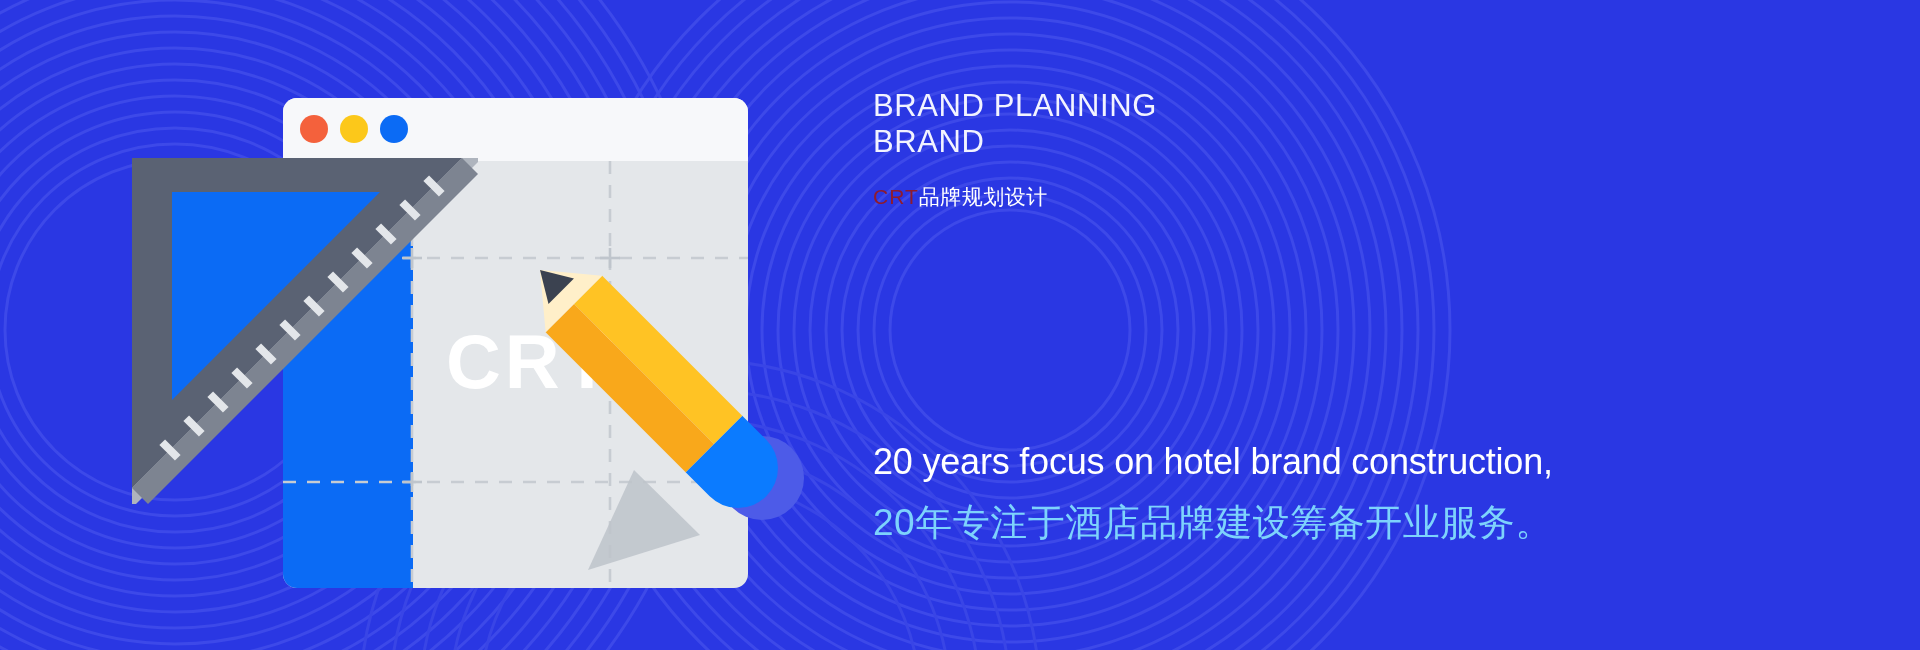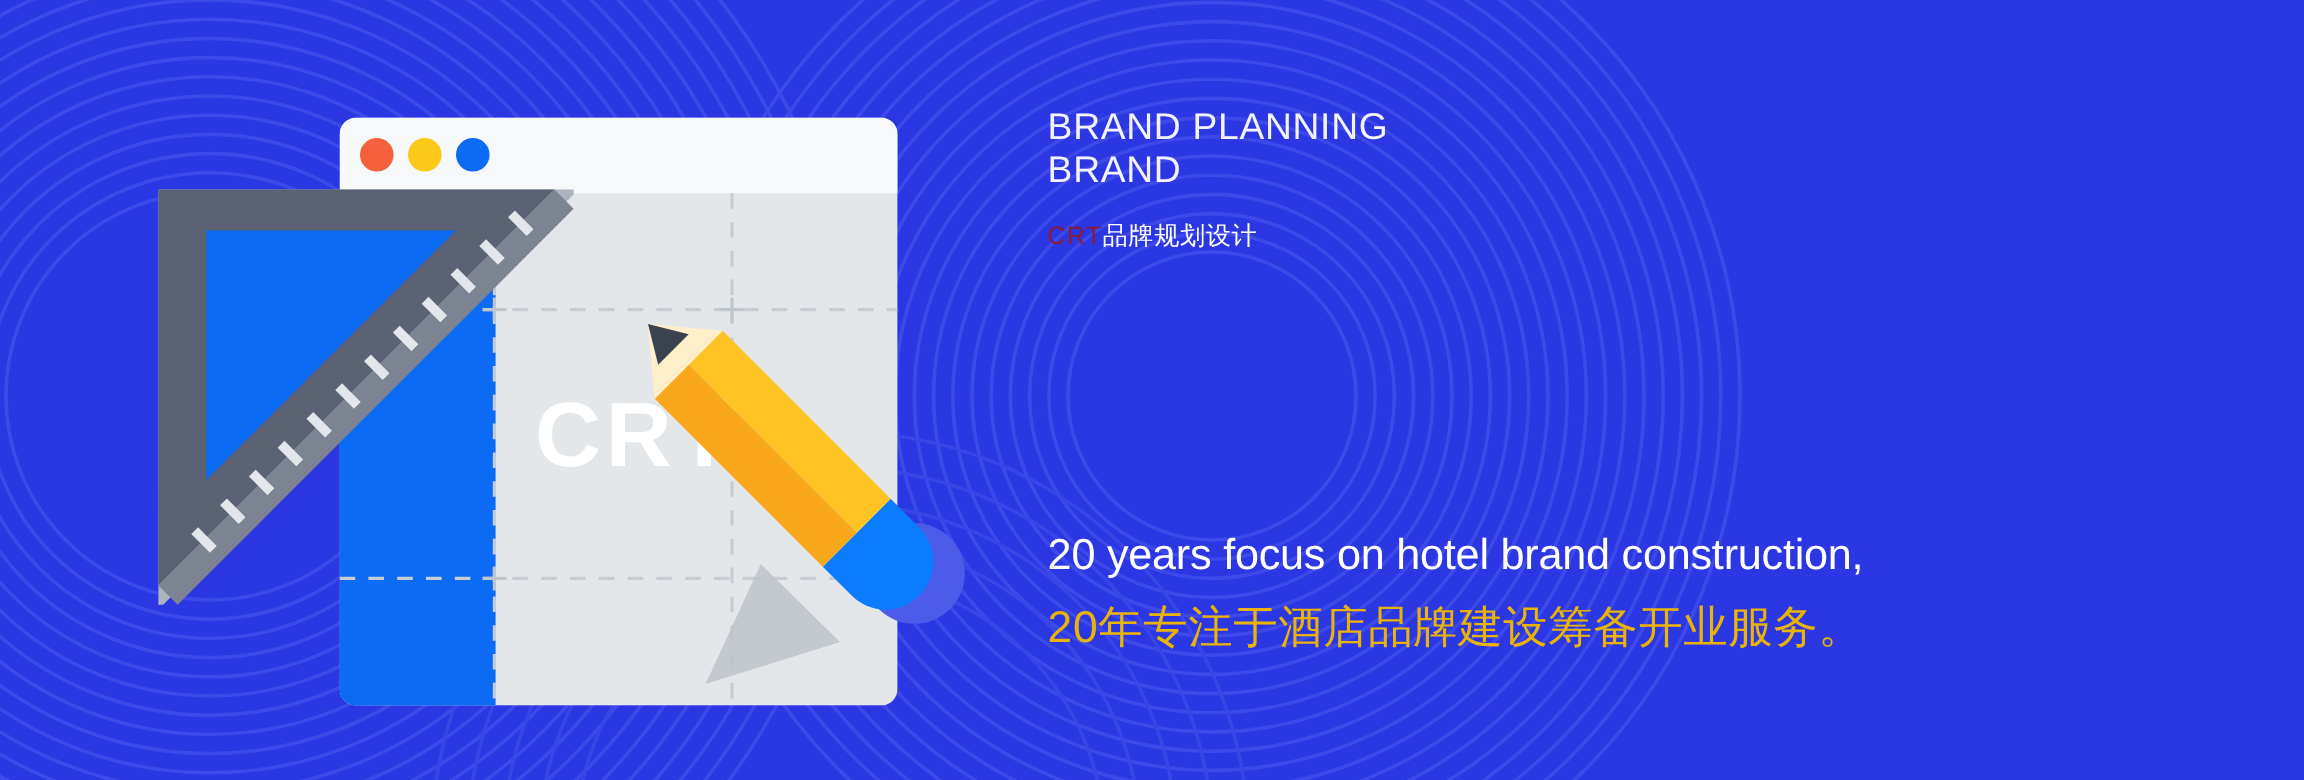--- a/index.html
+++ b/index.html
@@ -61,21 +61,21 @@
     line-height:47px;
     color:#FFFFFF;
     letter-spacing:-0.2px;
     white-space:nowrap;
   }
   .body-zh {
     margin-top:14px;
     font-size:37px;
     font-weight:400;
     line-height:48px;
-    color:#eab308;
+    color:#7dd3fc;
     letter-spacing:0.5px;
     white-space:nowrap;
   }
 </style>
 </head>
 <body>
 
 <div id="banner">
 
   <div class="arcs">

